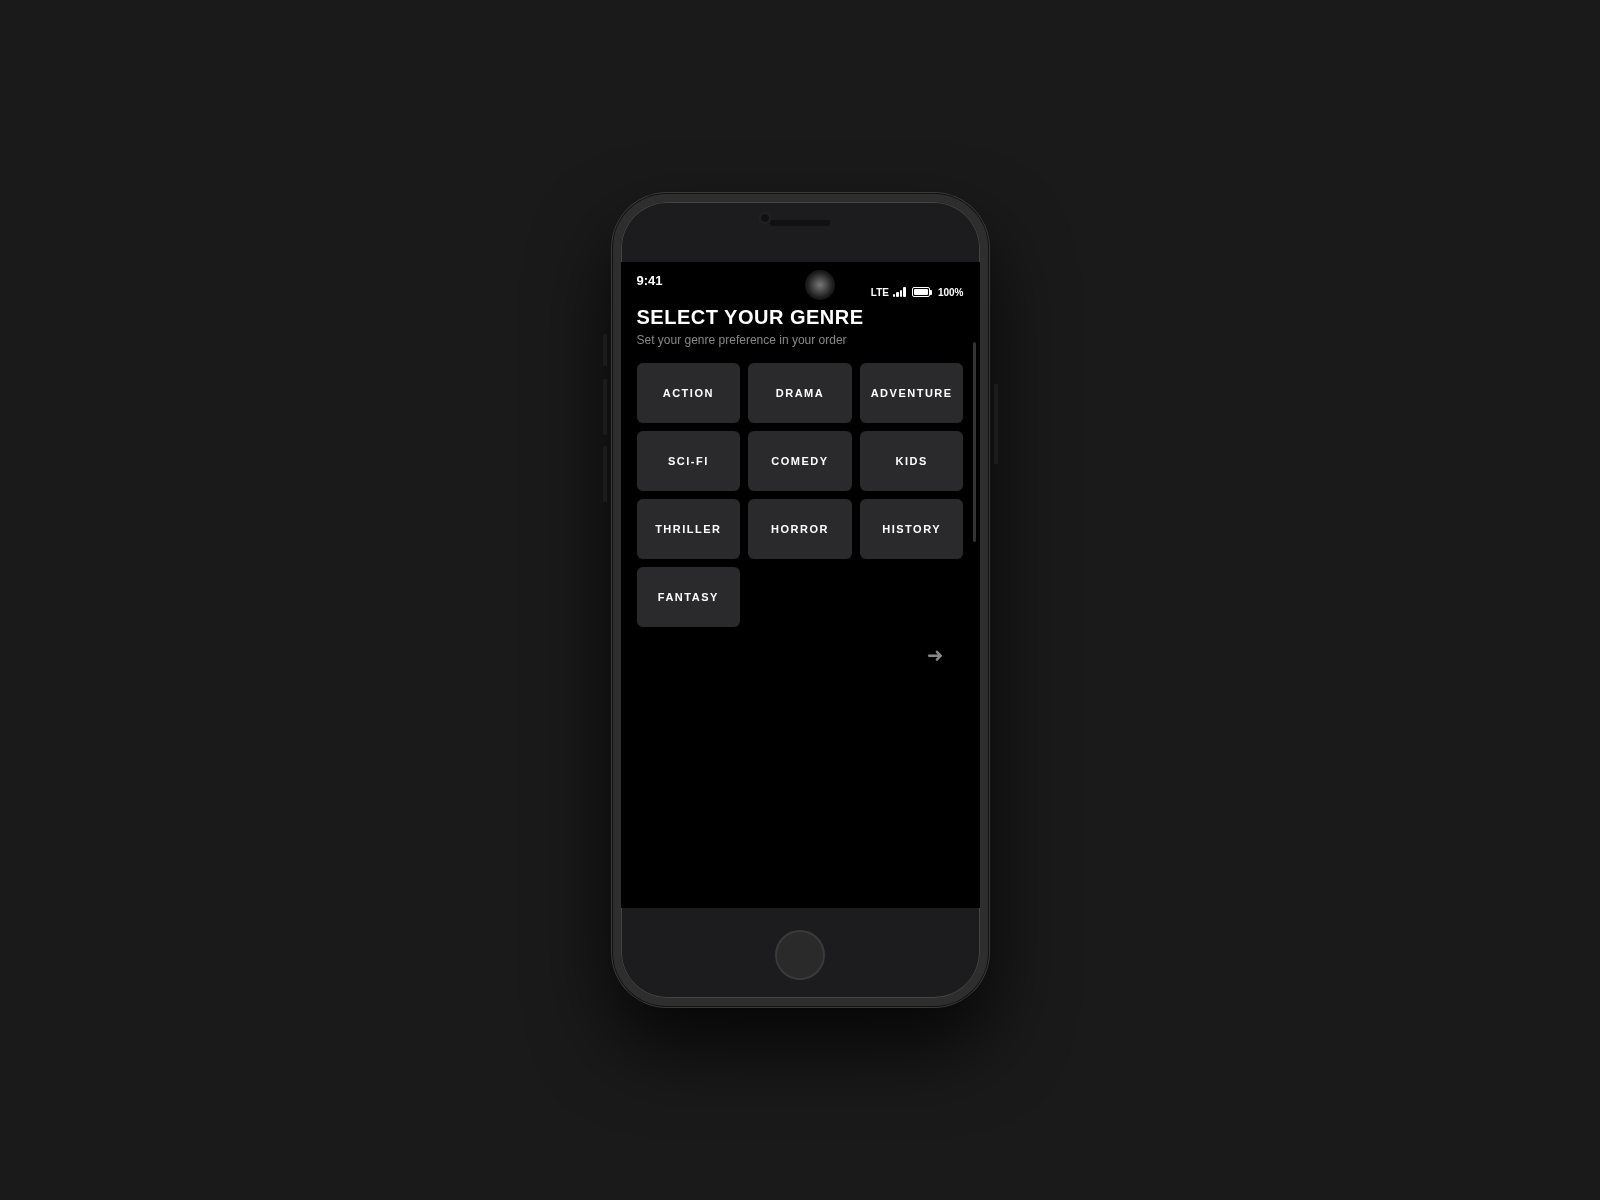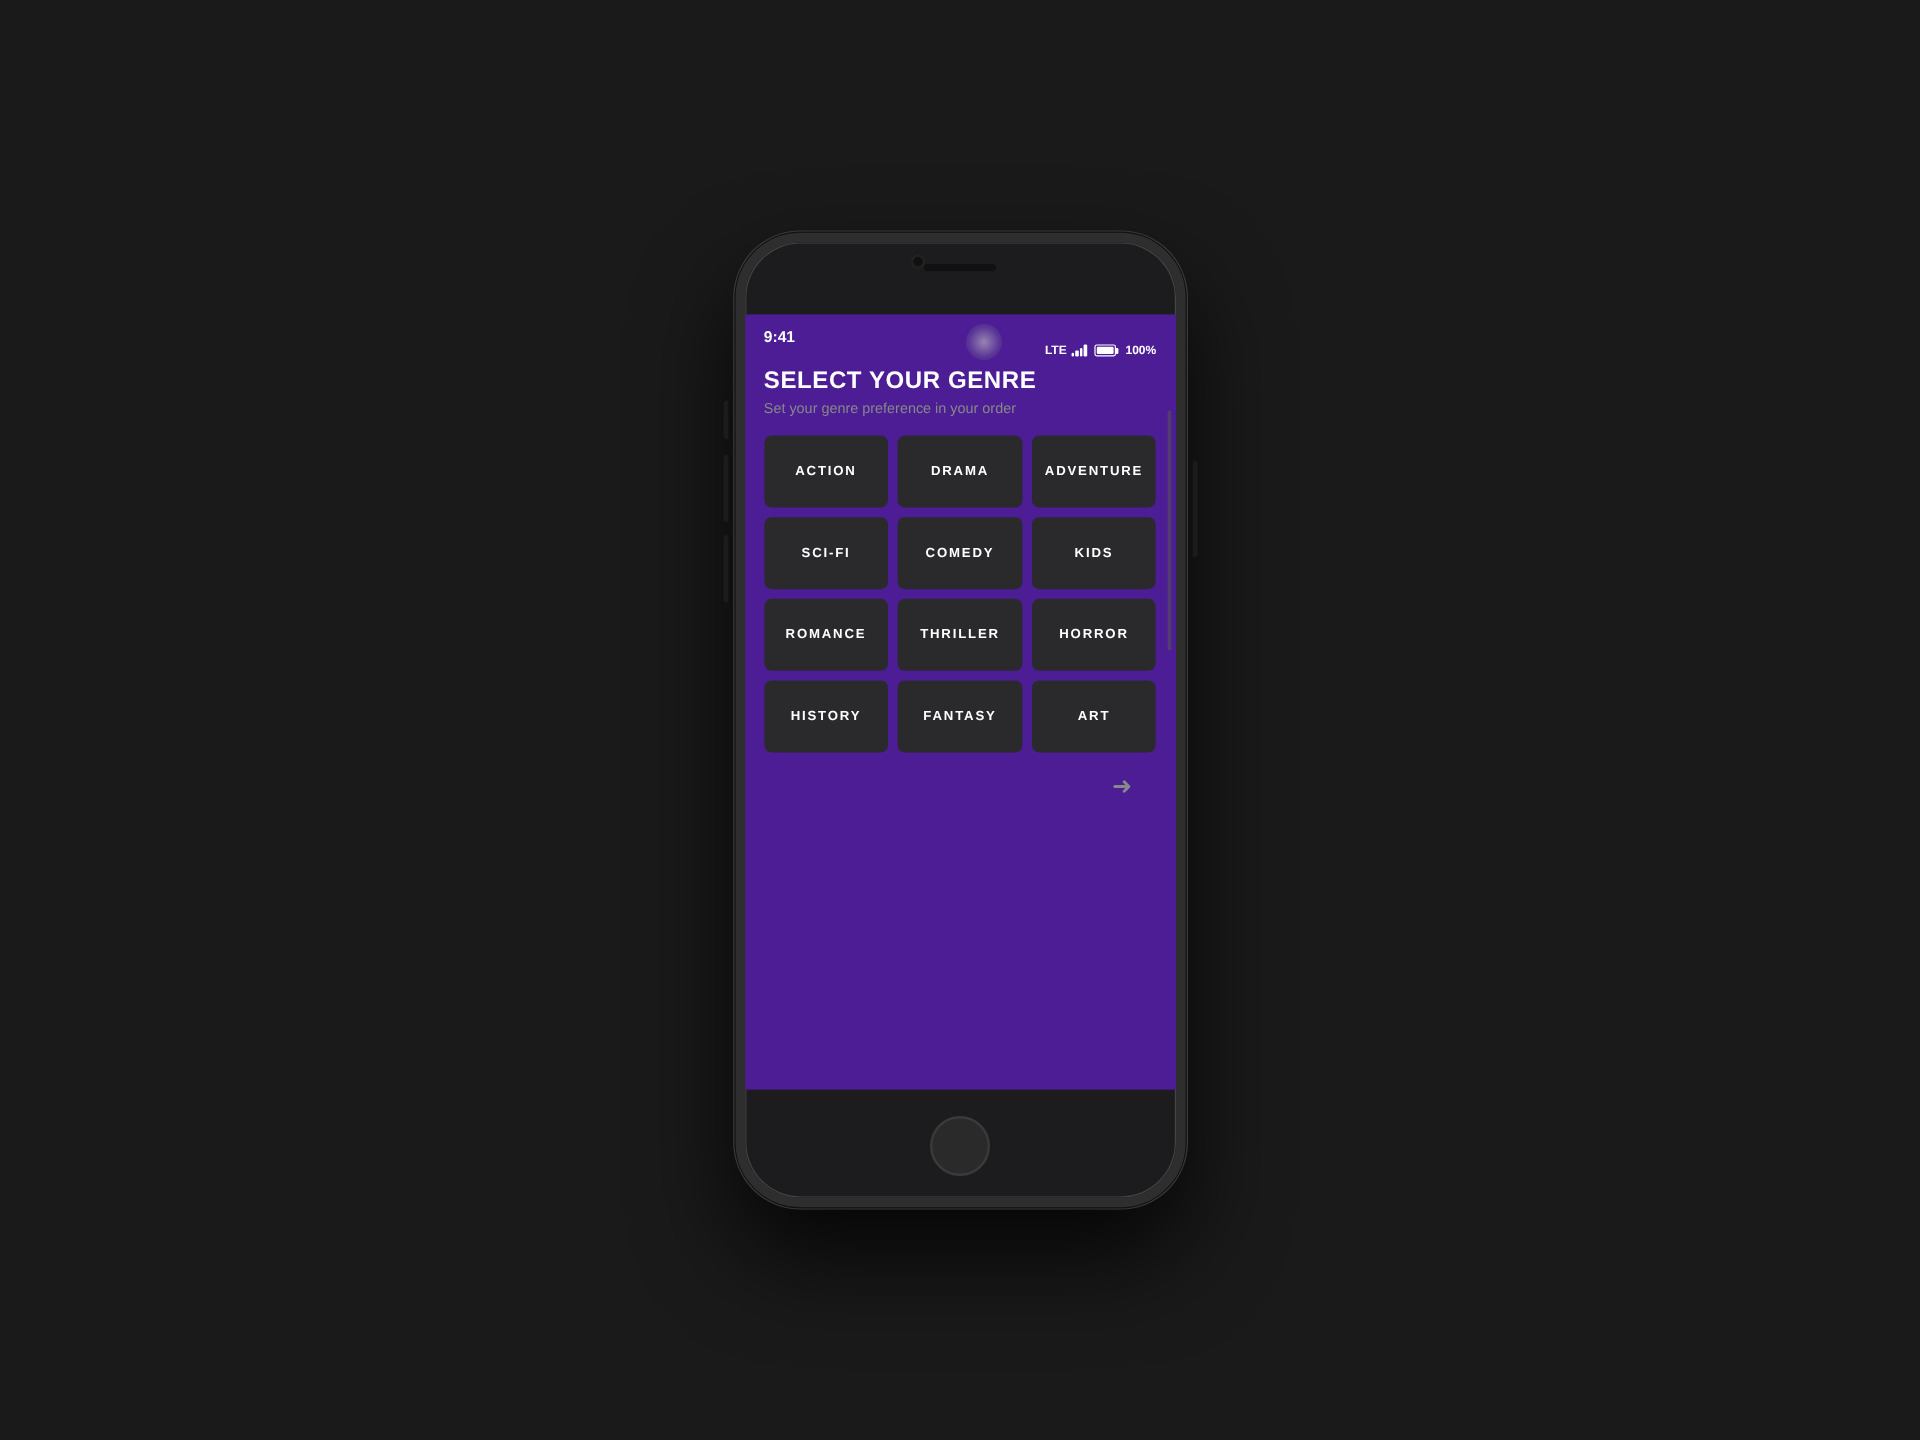--- a/index.html
+++ b/index.html
@@ -113,21 +113,21 @@
       z-index: 10;
     }
 
     
     .phone-screen {
       position: absolute;
       top: 60px;
       left: 0;
       right: 0;
       bottom: 90px;
-      background: #4c1d95;
+      background: #000000;
       overflow: hidden;
     }
 
     
     .status-bar {
       display: flex;
       justify-content: space-between;
       align-items: center;
       padding: 8px 16px 4px;
       height: 32px;
@@ -350,36 +350,30 @@
             <button class="genre-btn">
               <span class="genre-label">SCI-FI</span>
             </button>
             <button class="genre-btn">
               <span class="genre-label">COMEDY</span>
             </button>
             <button class="genre-btn">
               <span class="genre-label">KIDS</span>
             </button>
             <button class="genre-btn">
-              <span class="genre-label">ROMANCE</span>
-            </button>
-            <button class="genre-btn">
               <span class="genre-label">THRILLER</span>
             </button>
             <button class="genre-btn">
               <span class="genre-label">HORROR</span>
             </button>
             <button class="genre-btn">
               <span class="genre-label">HISTORY</span>
             </button>
             <button class="genre-btn">
               <span class="genre-label">FANTASY</span>
-            </button>
-            <button class="genre-btn">
-              <span class="genre-label">ART</span>
             </button>
           </div>
 
         <div class="bottom-nav">
           <span class="next-arrow">➜</span>
         </div>
       </div>
 
     </div>
   </div>

